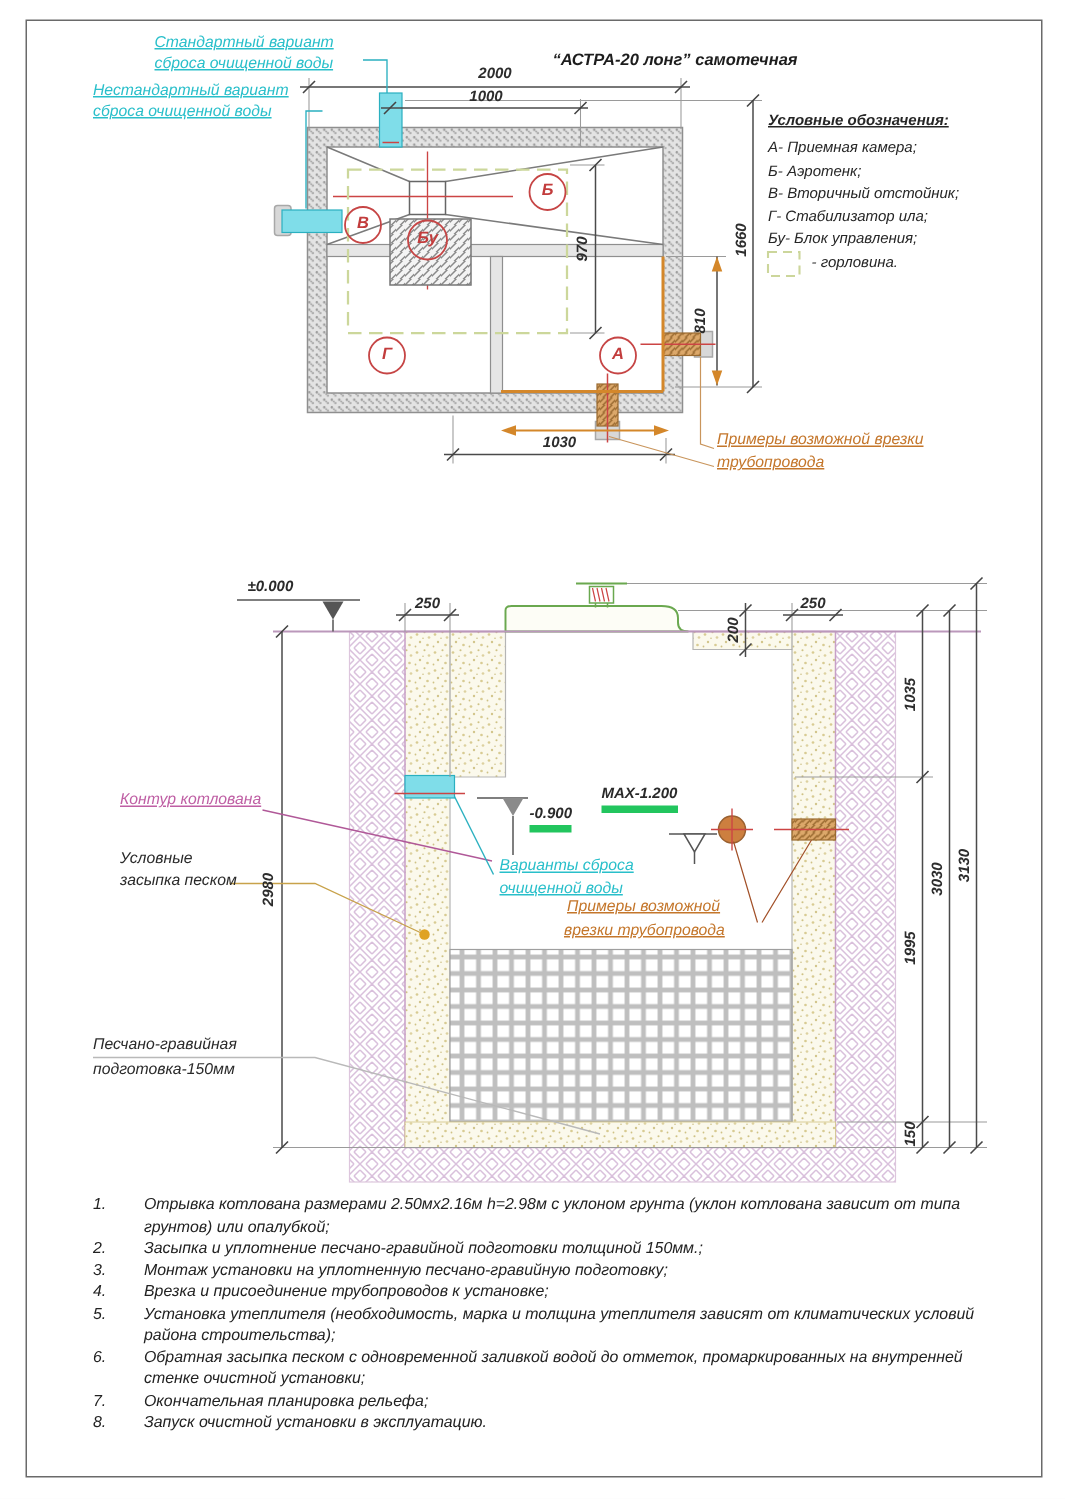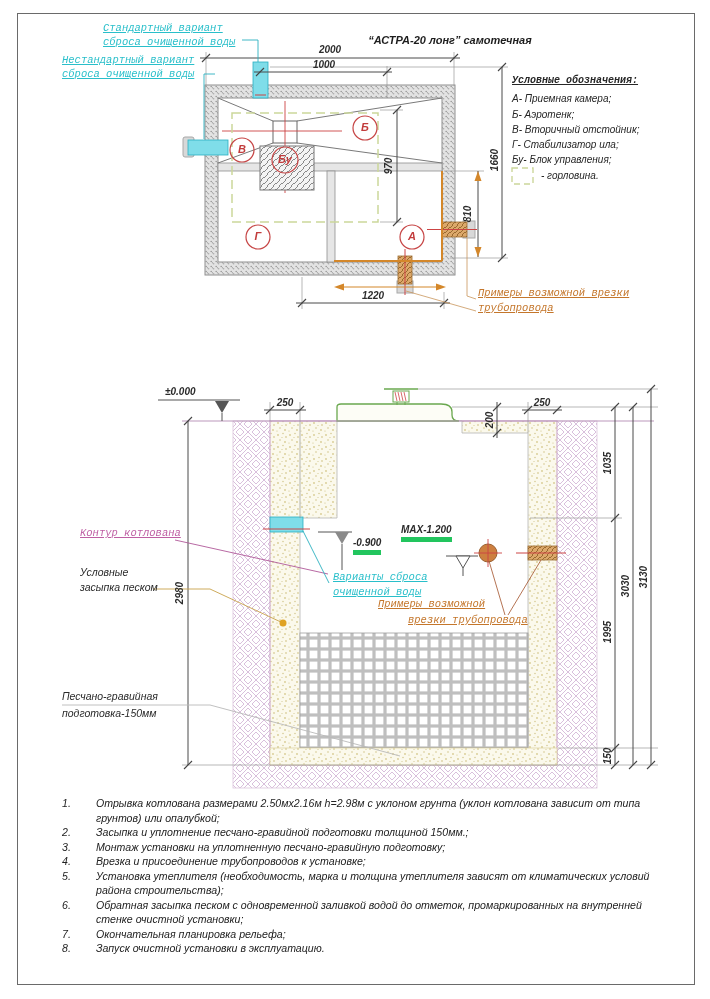--- a/index.html
+++ b/index.html
@@ -2,21 +2,21 @@
 <html><head>
 <meta charset="utf-8">
 <style>
   html,body{margin:0;padding:0;background:#fbfbfb;}
   .page{position:relative;width:710px;height:999px;background:#ffffff;overflow:hidden;
         font-family:"Liberation Sans","DejaVu Sans",sans-serif;font-style:italic;color:#2a2a2a;}
   .frame{position:absolute;left:17px;top:13px;width:676px;height:970px;border:1.6px solid #6a6a6a;}
   svg.art{position:absolute;left:0;top:0;}
   .t{position:absolute;white-space:nowrap;font-size:10.5px;line-height:12px;}
   .b{font-weight:bold;}
-  .u{text-decoration:underline;font-family:Liberation Mono, monospace;}
+  .u{text-decoration:underline;}
   .c{text-align:center;}
   .rot{transform:rotate(-90deg);transform-origin:center;height:12px;}
   .dim{font-weight:bold;font-size:10px;color:#2d2d2d;}
   .cyan{color:#29bfca;}
   .orange{color:#c4762b;}
   .magenta{color:#bf5fa4;}
   .redl{color:#c23c3c;font-weight:bold;}
   .title1{font-size:13px;font-weight:bold;color:#1d1d1d;}
   .title2{font-size:11px;font-weight:bold;color:#1d1d1d;}
   .leg{font-size:10px;color:#262626;}
@@ -256,21 +256,21 @@
   <div class="t chamber redl" style="left:352px;top:121px">Б</div>
   <div class="t chamber redl" style="left:272px;top:153px">Бу</div>
   <div class="t chamber redl" style="left:245px;top:230px">Г</div>
   <div class="t chamber redl" style="left:399px;top:230px">А</div>
 
   <div class="t dim c" style="left:305px;top:44px;width:50px">2000</div>
   <div class="t dim c" style="left:299px;top:59px;width:50px">1000</div>
   <div class="t dim c rot" style="left:374px;top:160px;width:30px">970</div>
   <div class="t dim c rot" style="left:477px;top:154px;width:36px">1660</div>
   <div class="t dim c rot" style="left:453px;top:208px;width:30px">810</div>
-  <div class="t dim c" style="left:348px;top:290px;width:50px">1220</div>
+  <div class="t dim c" style="left:348px;top:290px;width:50px">1030</div>
 
   <div class="t orange u" style="left:478px;top:287px">Примеры возможной врезки</div>
   <div class="t orange u" style="left:478px;top:302px">трубопровода</div>
 
 
   <div class="t lvl" style="left:165px;top:386px">±0.000</div>
   <div class="t lvl bb" style="left:353px;top:537px">-0.900</div>
   <div class="t lvl bb" style="left:401px;top:524px">MAX-1.200</div>
 
   <div class="t dim c" style="left:265px;top:397px;width:40px">250</div>
@@ -282,21 +282,21 @@
   <div class="t dim c rot" style="left:594px;top:750px;width:28px">150</div>
   <div class="t dim c rot" style="left:608px;top:580px;width:36px">3030</div>
   <div class="t dim c rot" style="left:626px;top:571px;width:36px">3130</div>
 
   <div class="t magenta u" style="left:80px;top:527px">Контур котлована</div>
   <div class="t" style="left:80px;top:566px">Условные</div>
   <div class="t" style="left:80px;top:581px">засыпка песком</div>
   <div class="t cyan u" style="left:333px;top:571px">Варианты сброса</div>
   <div class="t cyan u" style="left:333px;top:586px">очищенной воды</div>
   <div class="t orange u" style="left:378px;top:598px">Примеры возможной</div>
-  <div class="t orange u" style="left:408px;top:614px">врезки трубопровода</div>
+  <div class="t orange u" style="left:376px;top:614px">врезки трубопровода</div>
   <div class="t" style="left:62px;top:690px">Песчано-гравийная</div>
   <div class="t" style="left:62px;top:707px">подготовка-150мм</div>
 
   <div class="wo">
     <div class="wo-row">
         <span class="wo-num">1.</span>
         <span class="wo-text">Отрывка котлована размерами 2.50мх2.16м h=2.98м с уклоном грунта (уклон котлована зависит от типа грунтов) или опалубкой;</span>
       </div>
     <div class="wo-row">
         <span class="wo-num">2.</span>

